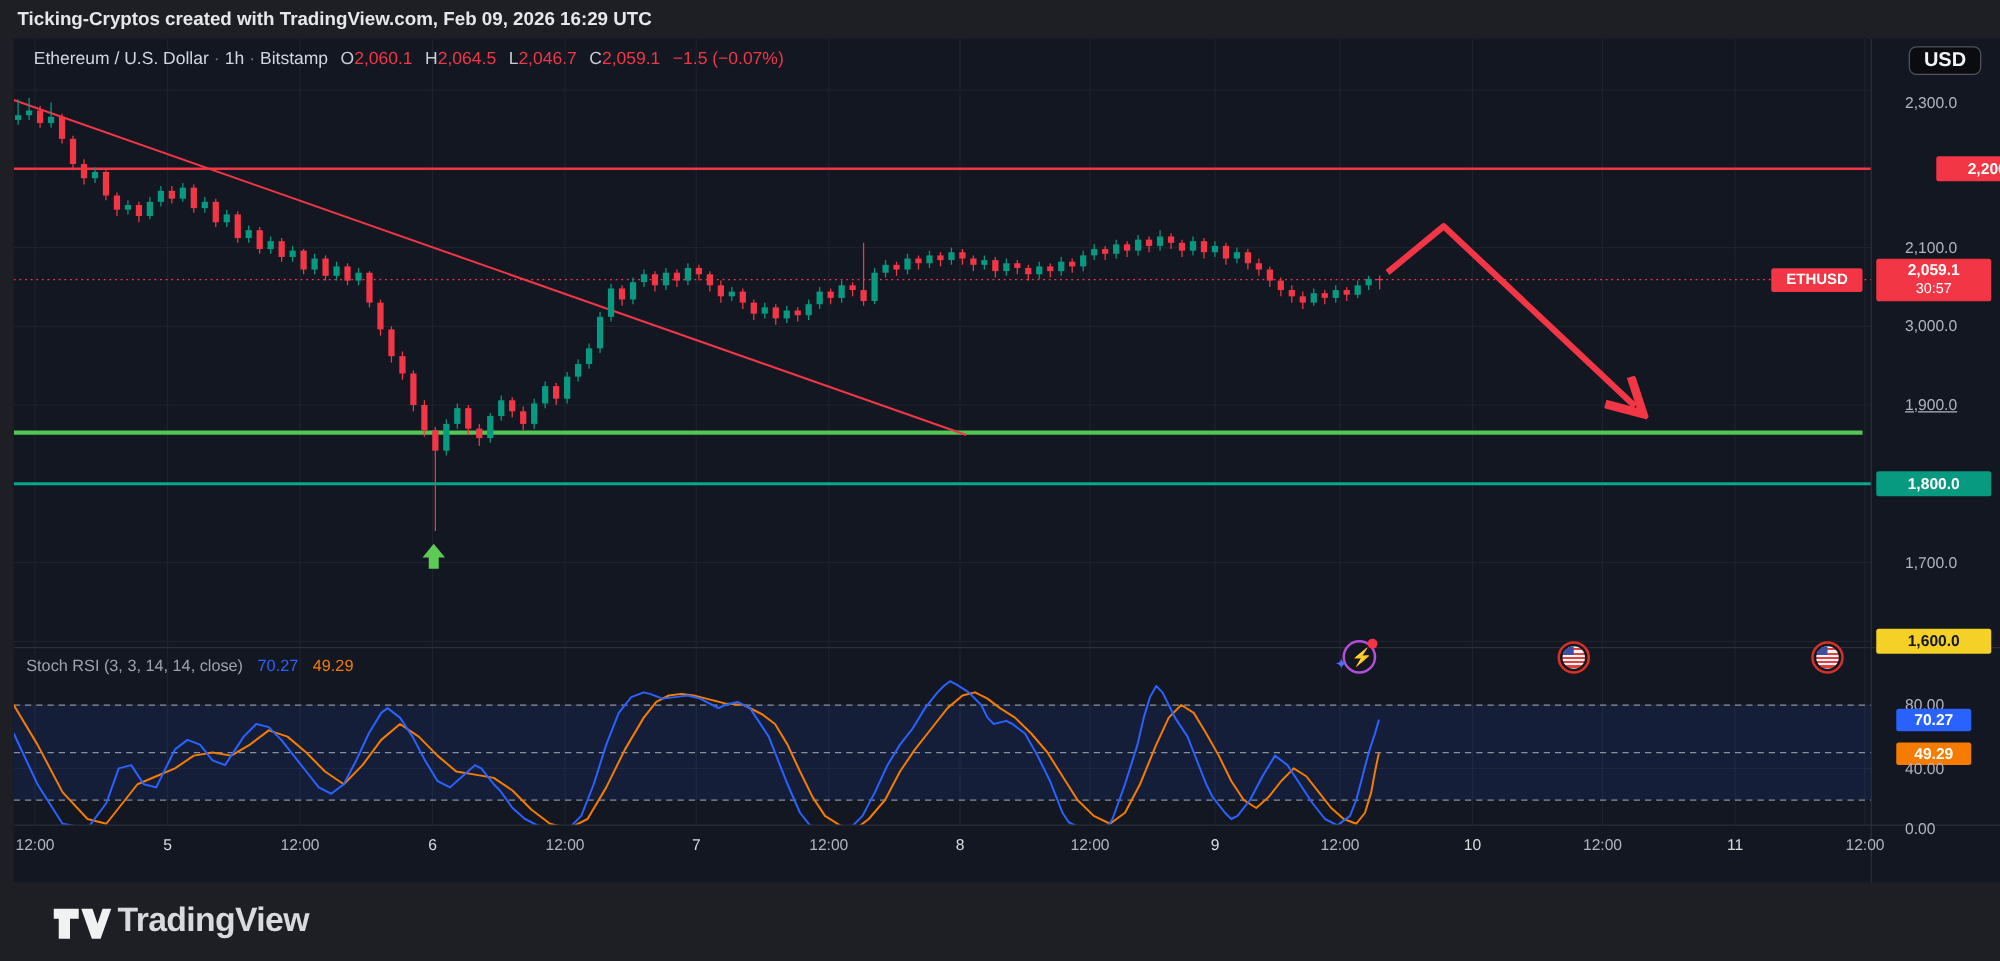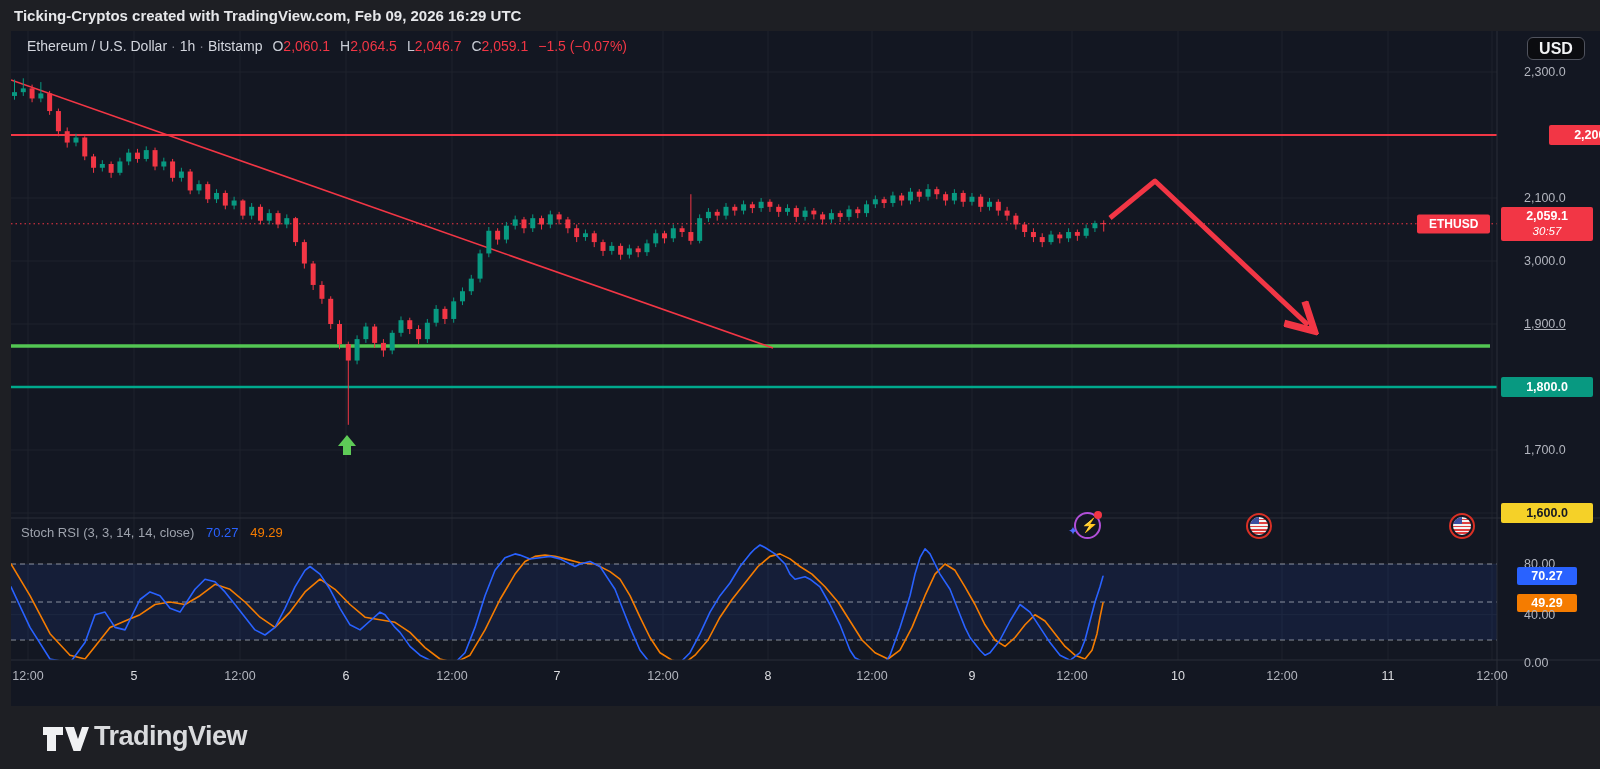--- a/index.html
+++ b/index.html
@@ -29,21 +29,21 @@
 
   .axis-label { position:absolute; color:#b2b5be; font-size:12.5px; transform:translateY(-50%); z-index:4; }
   .axis-badge { position:absolute; left:1490px; width:92px; height:20px; border-radius:2px; color:#fff;
                 font-size:12.5px; font-weight:600; text-align:center; line-height:20px;
                 transform:translateY(-50%); z-index:4; }
   .sym-badge { position:absolute; height:19px; border-radius:2px; background:#f23645; color:#fff;
                font-size:12px; font-weight:600; line-height:19px; padding:0 12px; transform:translateY(-50%); z-index:4; }
   .price-badge { position:absolute; left:1490px; width:92px; border-radius:2px; background:#f23645; color:#fff;
                  font-size:12.5px; font-weight:700; text-align:center; padding:2px 0;
                  transform:translateY(-50%); z-index:4; line-height:15px; }
-  .price-badge .cd { font-weight:400; font-size:11.5px;font-style:italic; }
+  .price-badge .cd { font-weight:400; font-size:11.5px; }
   .time-label { position:absolute; top:638px; color:#b2b5be; font-size:12.5px; transform:translateX(-50%); z-index:4; }
   .time-label.day { color:#dcdde1; }
 
   
   .buy-arrow { position:absolute; width:0; height:0; z-index:3; }
   .buy-arrow .head { width:0; height:0; border-left:9px solid transparent; border-right:9px solid transparent;
                      border-bottom:11px solid #5ecb57; position:absolute; left:-9px; top:0; }
   .buy-arrow .stem { width:8px; height:10px; background:#5ecb57; position:absolute; left:-4px; top:10px; }
 
   
@@ -410,21 +410,21 @@
           <div class="canton"></div>
         </div>
     </div>
     <div class="evt-flag" style="left:1438px; top:482px;">
       <div class="stripes">
           <div class="canton"></div>
         </div>
     </div>
 
     <div id="axis-layer">
-        <div class="axis-label" style="top: 41px; left: 1513px;">2,300.0</div>
+        <div class="axis-label" style="top: 51px; left: 1513px;">2,300.0</div>
         <div class="axis-label" style="top: 167px; left: 1513px;">2,100.0</div>
         <div class="axis-label" style="top: 230px; left: 1513px;">3,000.0</div>
         <div class="axis-label" style="top: 293px; left: 1513px; text-decoration: underline;">1,900.0</div>
         <div class="axis-label" style="top: 419px; left: 1513px;">1,700.0</div>
         <div class="axis-badge" style="top: 104px; background: rgb(242, 54, 69); color: rgb(255, 255, 255); margin-left: 48px;">2,200.0</div>
         <div class="axis-badge" style="top: 356px; background: rgb(8, 153, 129); color: rgb(255, 255, 255);">1,800.0</div>
         <div class="axis-badge" style="top: 482px; background: rgb(245, 209, 40); color: rgb(19, 23, 34);">1,600.0</div>
         <div class="price-badge" style="top: 192.767px;">
           <div>2,059.1</div>
           <div class="cd">30:57</div>

